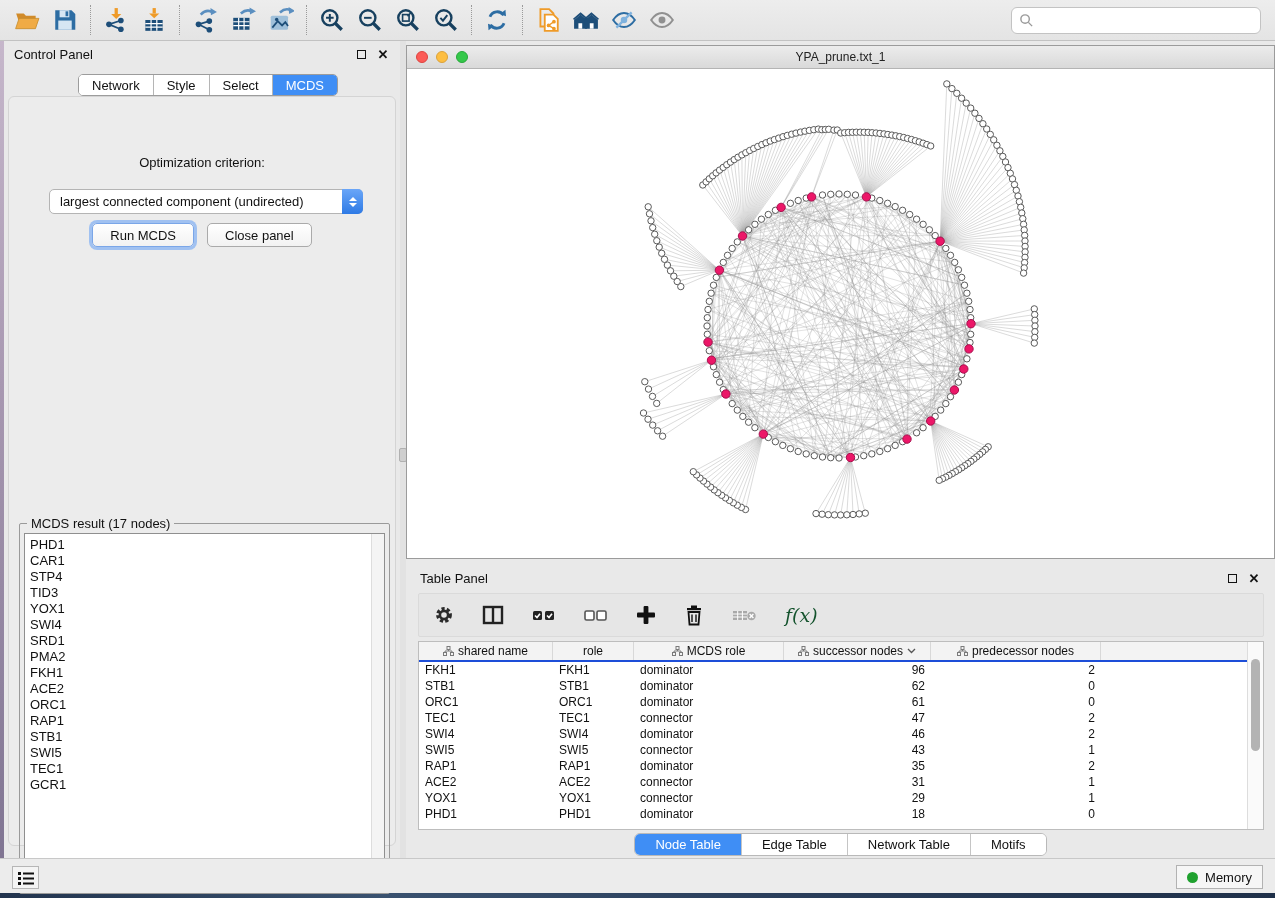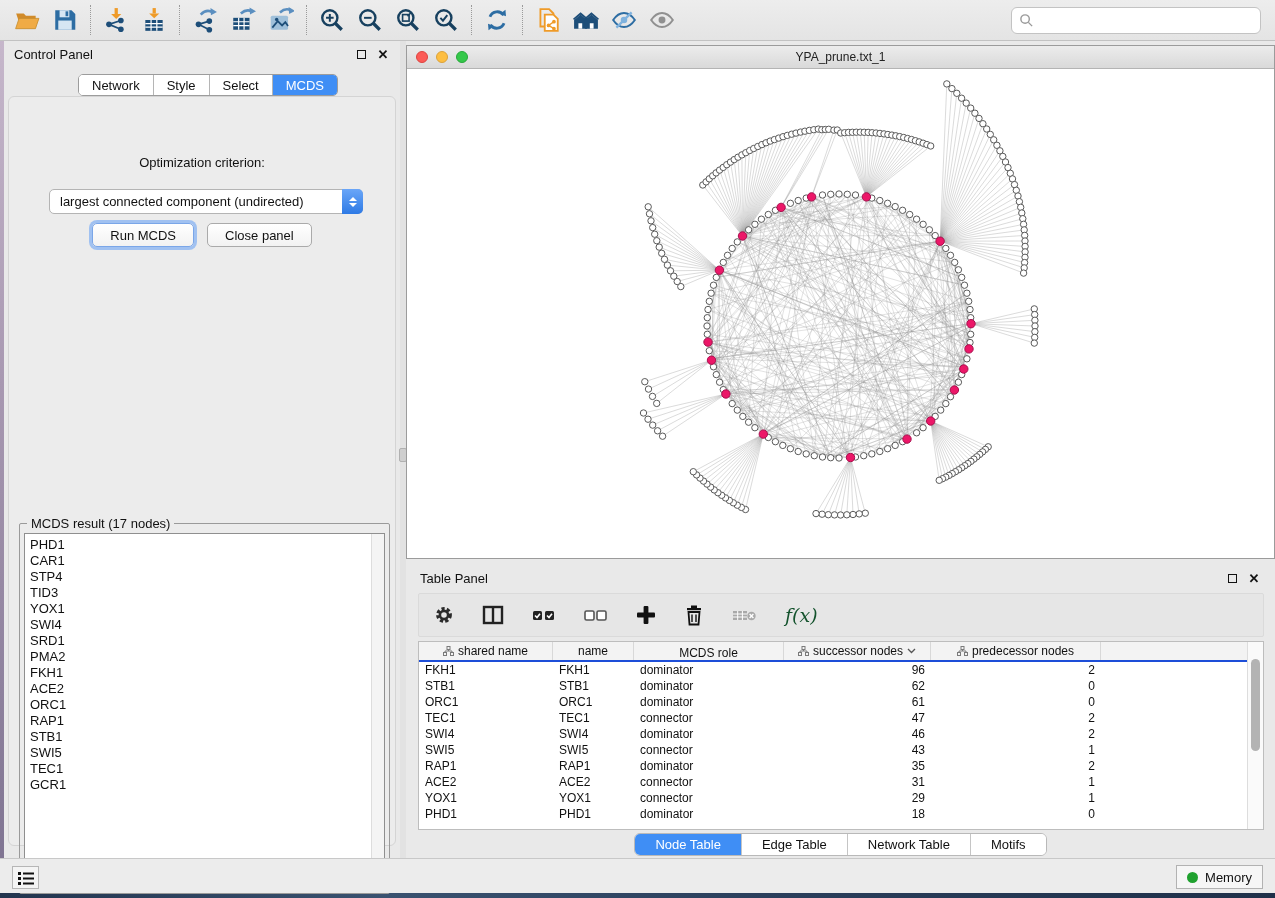--- a/index.html
+++ b/index.html
@@ -1193,23 +1193,23 @@
           <div class="th" style="width: 134px;">
             <svg width="11" height="10" viewBox="0 0 11 10">
               <rect x="4" y="0.5" width="3" height="3" fill="none" stroke="#7a7a7a"></rect>
               <rect x="0.5" y="6.5" width="3" height="3" fill="none" stroke="#7a7a7a"></rect>
               <rect x="7.5" y="6.5" width="3" height="3" fill="none" stroke="#7a7a7a"></rect>
               <path d="M5.5 3.5v1.5M2 6.5V5h7v1.5" stroke="#7a7a7a" fill="none"></path>
             </svg>
             <span>shared name</span>
           </div>
           <div class="th" style="width: 81px;">
-            <span>name</span>
-          </div>
-          <div class="th" style="width: 150px; flex-direction: column;">
+            <span>role</span>
+          </div>
+          <div class="th" style="width: 150px;">
             <svg width="11" height="10" viewBox="0 0 11 10">
               <rect x="4" y="0.5" width="3" height="3" fill="none" stroke="#7a7a7a"></rect>
               <rect x="0.5" y="6.5" width="3" height="3" fill="none" stroke="#7a7a7a"></rect>
               <rect x="7.5" y="6.5" width="3" height="3" fill="none" stroke="#7a7a7a"></rect>
               <path d="M5.5 3.5v1.5M2 6.5V5h7v1.5" stroke="#7a7a7a" fill="none"></path>
             </svg>
             <span>MCDS role</span>
           </div>
           <div class="th" style="width: 147px;">
             <svg width="11" height="10" viewBox="0 0 11 10">

